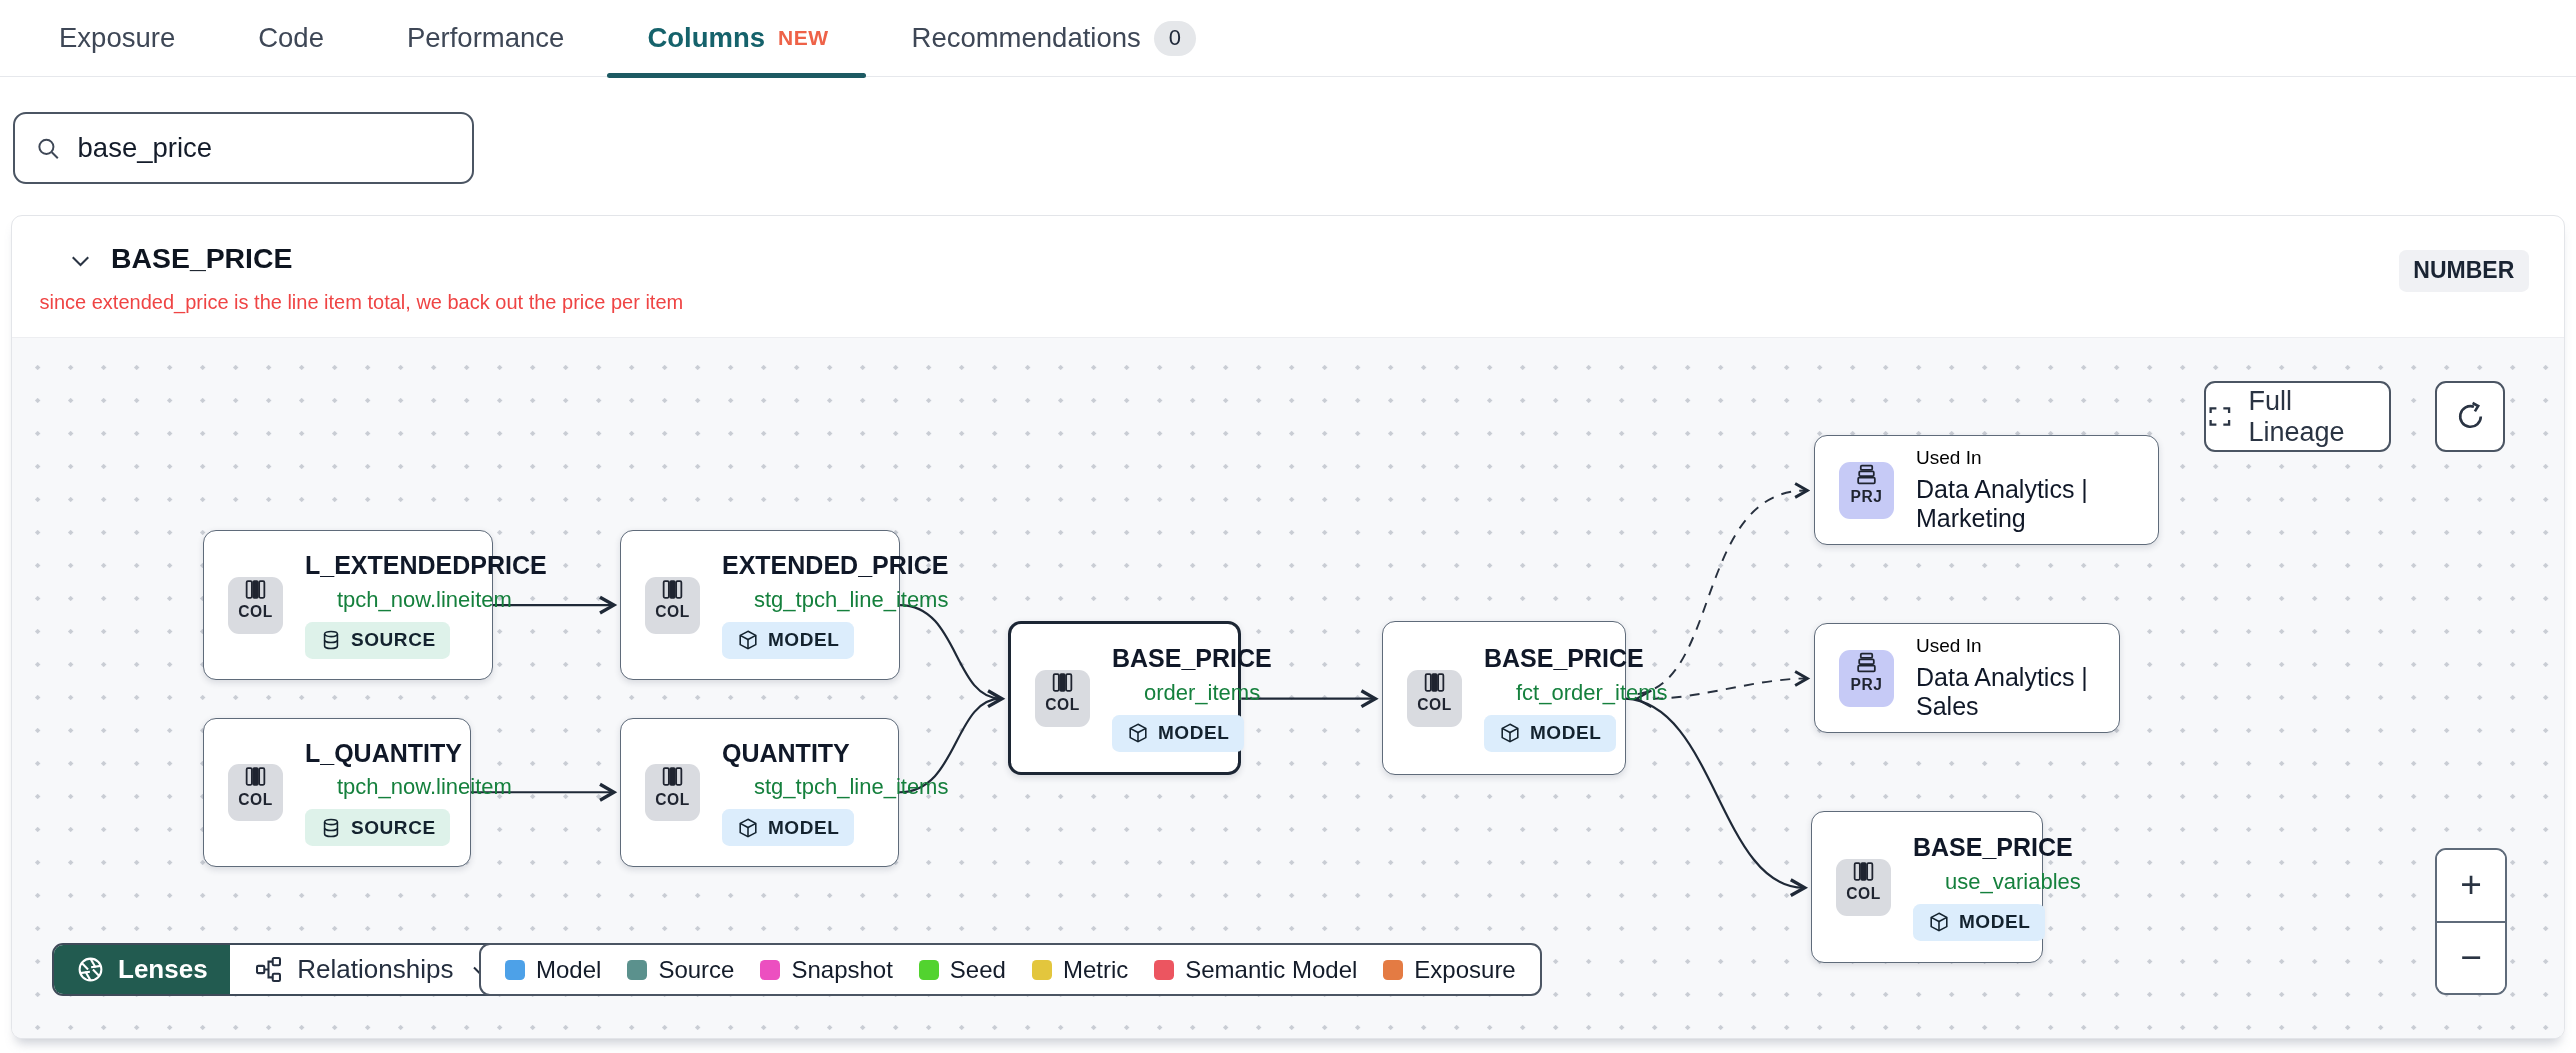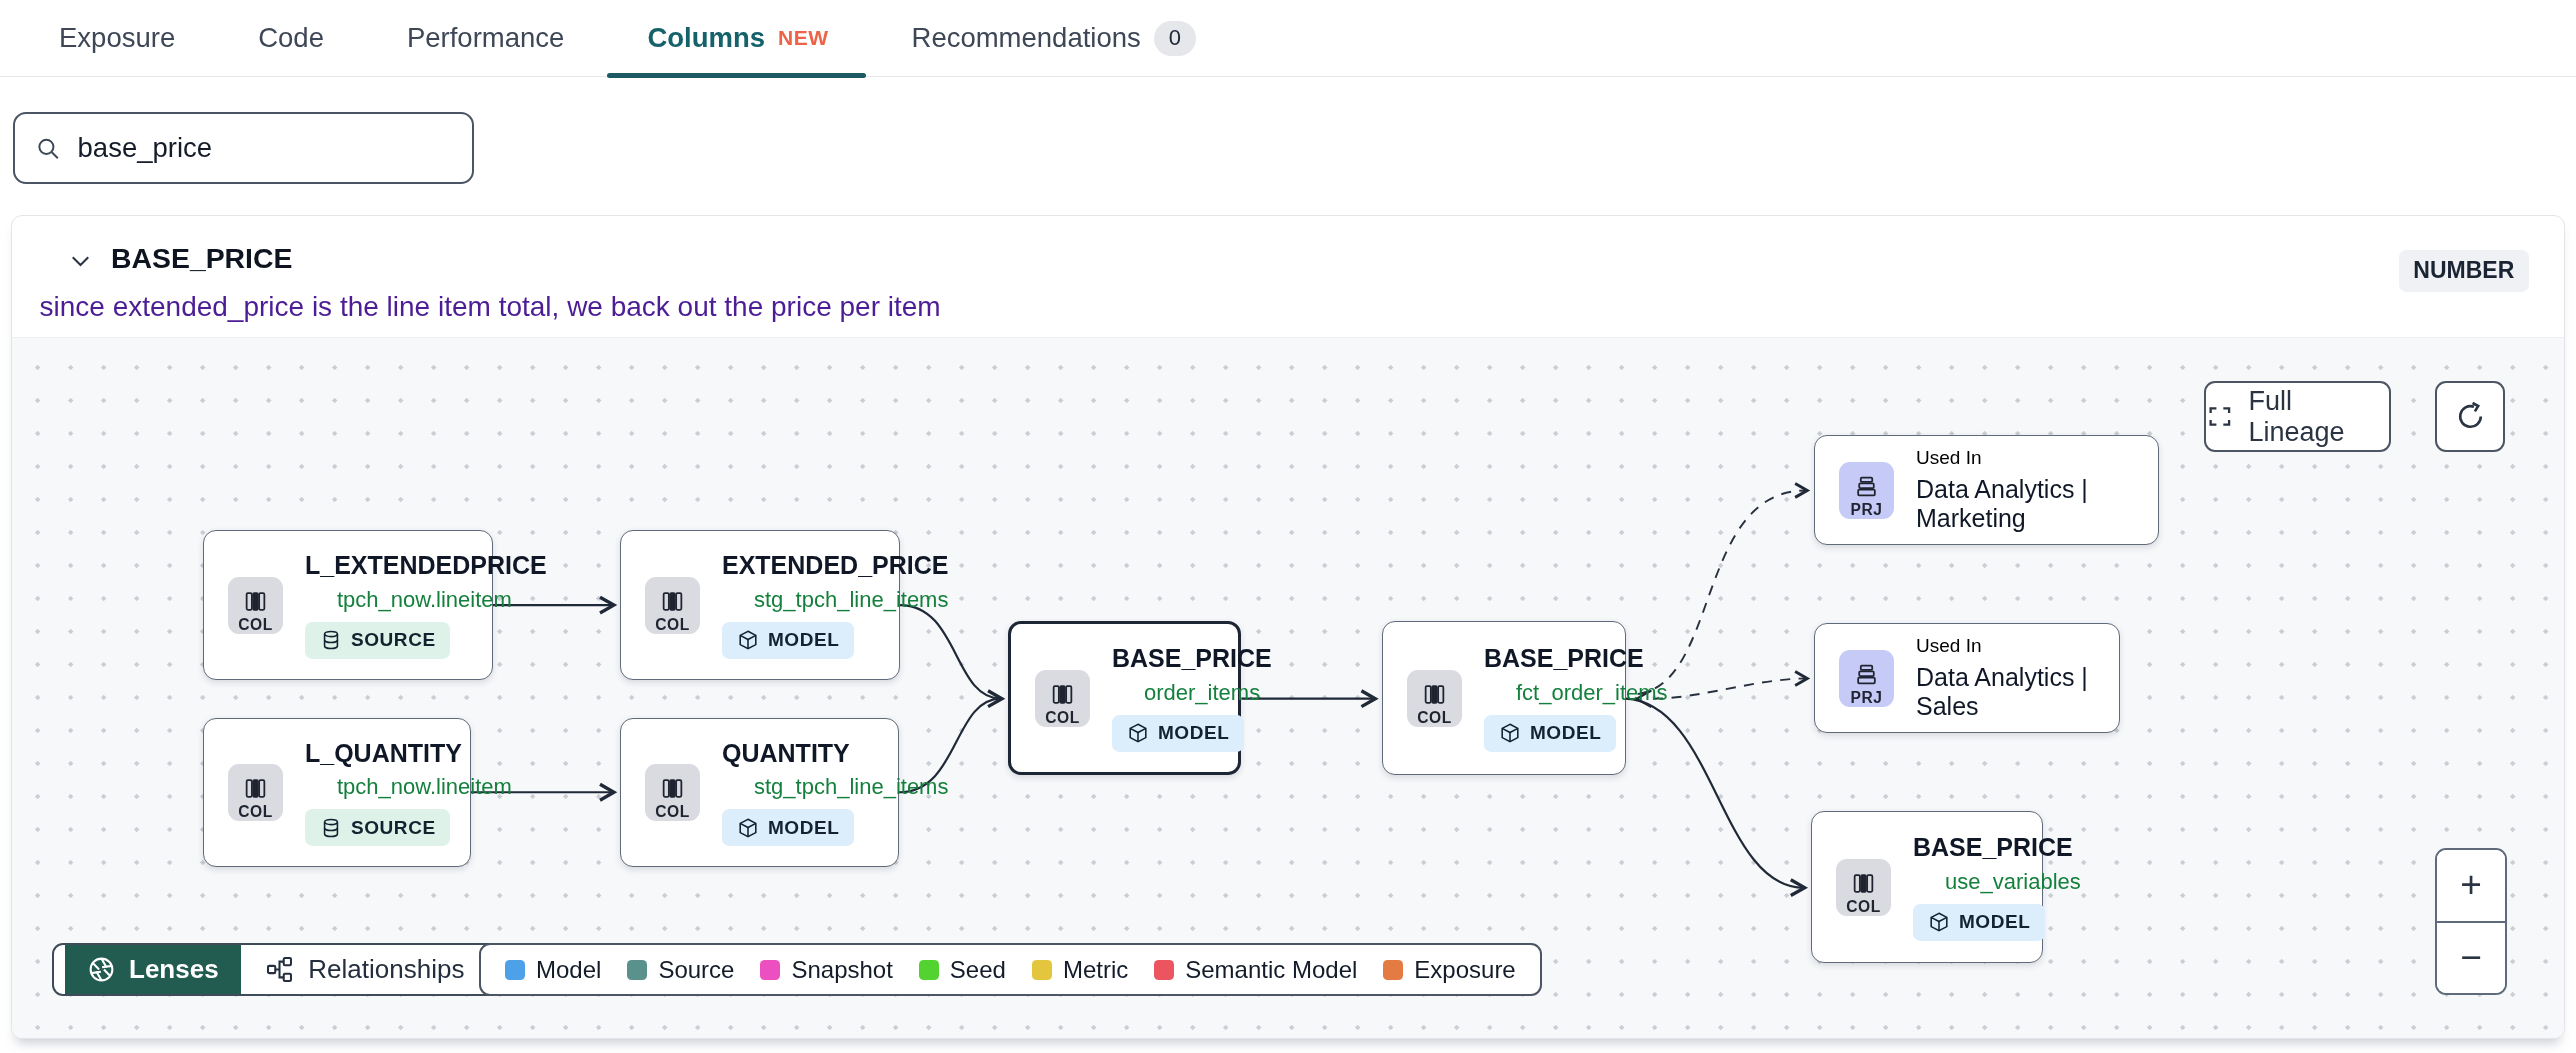--- a/index.html
+++ b/index.html
@@ -27,36 +27,36 @@
 
   
   .panel { position:absolute; left:11px; top:215px; width:2554px; height:824px;
     background:#fff; border:1.4px solid #E3E5E9; border-radius:11px;
     box-shadow:0 9.2px 11px -5.5px rgba(105,115,135,.35); }
   .panel-head { position:relative; height:121px; }
   .col-chevron { position:absolute; left:53px; top:29px; width:31px; height:31px; color:#2A3443; cursor:pointer; }
   .col-name { position:absolute; left:99px; top:26px; font-size:28.4px; font-weight:700; color:#0E1520; }
   .type-badge { position:absolute; right:35px; top:34px; background:#F0F1F4; color:#1A2433;
     font-size:23px; font-weight:600; padding:7.3px 14.7px; border-radius:7.3px; }
-  .col-desc { position:absolute; left:27.5px; top:75px; font-size:28px; color:#4c1d95; }
+  .col-desc { position:absolute; left:27.5px; top:75px; font-size:20px; color:#ef4444; }
 
   
   .canvas { position:absolute; left:0; top:121px; right:0; bottom:0;
     background-color:#F7F8FA; border-top:0.9px solid #EDEEF1; border-radius:0 0 10px 10px;
     background-image:radial-gradient(#C9CDD4 2px, transparent 2.3px);
     background-size:33px 33px; background-position:9.2px 13px; overflow:hidden; cursor:grab; }
   .edges { position:absolute; left:0; top:0; }
 
   
   .node { position:absolute; background:#fff; border:1.8px solid #5F6B7A; border-radius:13px;
     box-shadow:0 2.8px 6.4px rgba(40,52,72,.14); display:flex; align-items:center;
     gap:22px; padding:0 24px; cursor:pointer; }
   .node.selected { border:3.7px solid #1C2634; }
   .tile { flex:0 0 auto; width:55px; height:57px; border-radius:11px; background:#D9DBE0;
-    display:flex; flex-direction:column; align-items:center; justify-content:flex-end; gap:1.8px;
+    display:flex; flex-direction:column; align-items:center; justify-content:flex-start; gap:1.8px;
     color:#1F2430; font-size:15.6px; font-weight:700; letter-spacing:0.5px; }
   .tile.prj { background:#C6CAF6; }
   .tile svg { width:25px; height:25px; }
   .nstack { display:flex; flex-direction:column; align-items:flex-start; gap:6.4px; }
   .ntitle { font-size:25px; font-weight:600; color:#101828; }
   .nsub { font-size:22px; color:#15803d;margin-left:32px; }
   .badge { display:inline-flex; align-items:center; gap:9.2px; padding:7.3px 14.7px; border-radius:7.3px;
     font-size:19px; font-weight:700; color:#13222E; letter-spacing:0.6px; margin-top:2.8px; }
   .badge.source { background:#DEF2EA; }
   .badge.model { background:#DCEDFC; }
@@ -71,21 +71,21 @@
   .refresh { position:absolute; left:2423px; top:43px; width:70px; height:71px; }
   .zoomctl { position:absolute; left:2423px; top:510px; width:72px; height:147px;
     background:#fff; border:2.3px solid #5F6B7A; border-radius:11px; overflow:hidden;
     display:flex; flex-direction:column; }
   .zoomctl .zbtn { flex:1; display:flex; align-items:center; justify-content:center;
     font-size:37px; color:#2A3443; cursor:pointer; background:#fff; }
   .zoomctl .zbtn:first-child { border-bottom:2.3px solid #5F6B7A; }
 
   
   .lens-group { position:absolute; left:40px; top:605px; height:53px; display:flex;
-    border:2.3px solid #3F4B59; border-radius:11px; overflow:hidden; background:#fff;padding-left:11px; }
+    border:2.3px solid #3F4B59; border-radius:11px; overflow:hidden; background:#fff; }
   .lenses { background:#225B50; color:#fff; display:flex; align-items:center; gap:13px;
     padding:0 22px; font-size:26px; font-weight:600; cursor:pointer; }
   .relationships { display:flex; align-items:center; gap:14.7px; padding:0 24px;
     font-size:26px; color:#242E3E; cursor:pointer; }
   .legend { position:absolute; left:467px; top:605px; height:53px; display:flex; align-items:center;
     gap:26px; padding:0 24px; background:#fff; border:2.3px solid #4B5563; border-radius:11px; }
   .legend .item { display:flex; align-items:center; gap:11px; font-size:24px; color:#141C2A; white-space:nowrap; }
   .legend .sw { width:20px; height:20px; border-radius:4.6px; flex:0 0 auto; }
 </style>
 </head>

